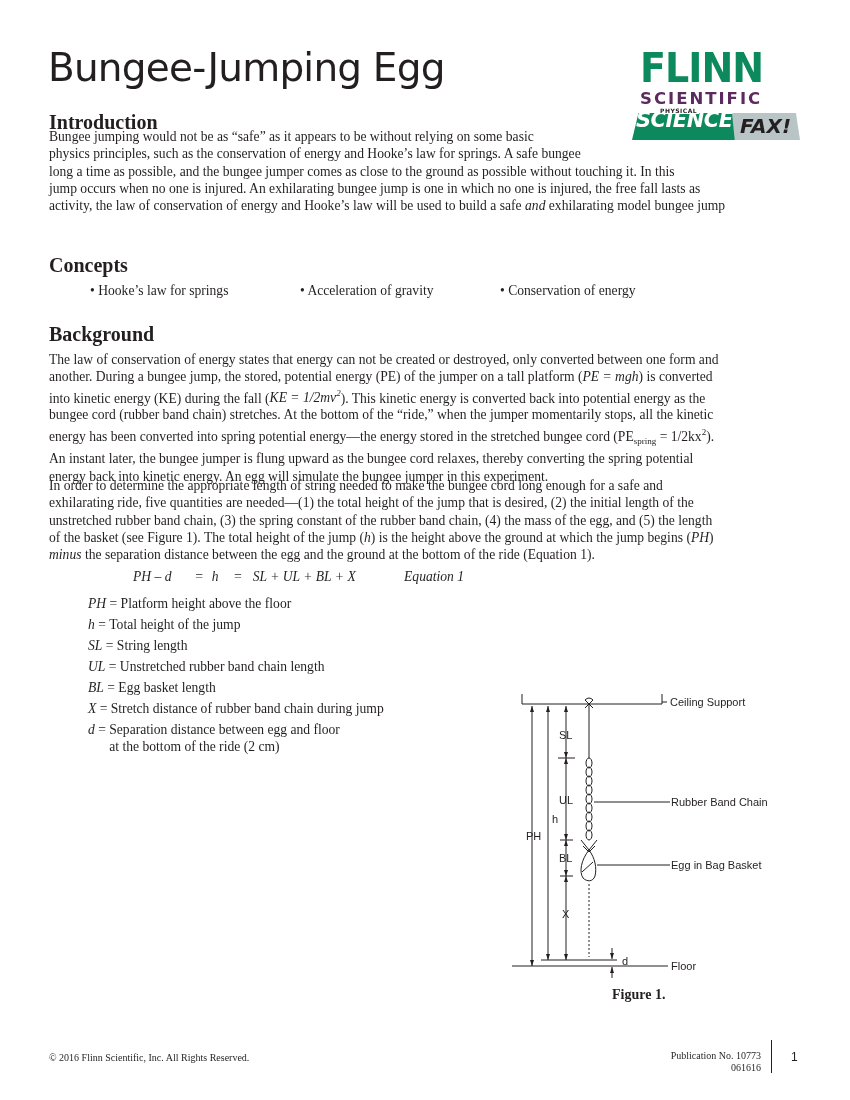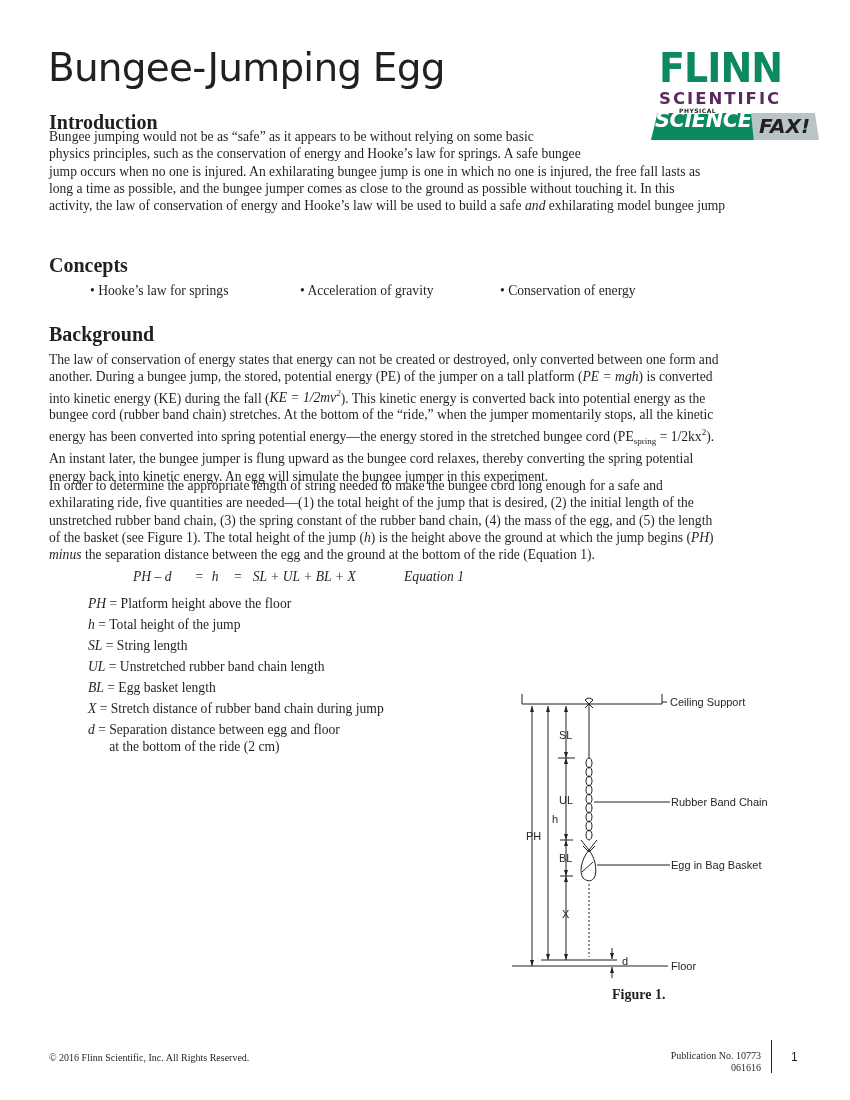--- a/index.html
+++ b/index.html
@@ -2,21 +2,21 @@
 <html><head>
   <meta charset="utf-8">
   <style>
     html, body { margin: 0; padding: 0; background: #ffffff; }
     body { width: 850px; height: 1100px; position: relative; overflow: hidden; color: #231f20; font-family: "Liberation Serif", "DejaVu Serif", serif; }
     .abs { position: absolute; }
     .title { left: 48px; top: 48px; font-family: "DejaVu Sans", "Liberation Sans", sans-serif; font-size: 39px; letter-spacing: -0.8px; color: #231f20; line-height: 1; }
     h2 { margin: 0; font-weight: bold; font-size: 20px; font-family: "Liberation Serif", serif; color: #231f20; }
     .p { font-size: 13.6px; line-height: 17.3px; color: #231f20; }
     .p p { margin: 0; }
-    .logo { left: 632px; top: 50px; width: 170px; height: 95px; margin-left: 19px; }
+    .logo { left: 632px; top: 50px; width: 170px; height: 95px; }
     .flinn { position: absolute; left: 8px; top: -2px; font-family: "DejaVu Sans", sans-serif; font-weight: bold; font-size: 40px; color: #0c8a5d; letter-spacing: -1px; transform: scaleX(0.95); transform-origin: left; line-height: 1; }
     .scientific { position: absolute; left: 8px; top: 41px; font-family: "DejaVu Sans", sans-serif; font-weight: bold; font-size: 16.5px; color: #5b2a5e; letter-spacing: 2px; line-height: 1; }
     .banner-green { position: absolute; left: 0; top: 63px; width: 108px; height: 27px; background: #0c8a5d; clip-path: polygon(6% 0, 100% 0, 96% 100%, 0 100%); }
     .banner-gray { position: absolute; left: 100px; top: 63px; width: 68px; height: 27px; background: #b8c4c6; clip-path: polygon(0 0, 94% 0, 100% 100%, 4% 100%); }
     .science { position: absolute; left: 4px; top: 60px; font-family: "DejaVu Sans", sans-serif; font-weight: bold; font-style: italic; font-size: 21px; color: #ffffff; letter-spacing: -0.5px; line-height: 1; }
     .fax { position: absolute; left: 108px; top: 66px; font-family: "DejaVu Sans", sans-serif; font-weight: bold; font-style: italic; font-size: 20px; color: #231f20; line-height: 1; }
     .physical { position: absolute; left: 26px; top: 58px; font-family: "DejaVu Sans", sans-serif; font-weight: bold; font-size: 6px; color: #231f20; background: #fff; padding: 0 2px; letter-spacing: 0.5px; line-height: 1; }
     .concepts { left: 90px; top: 283px; display: flex; font-size: 13.6px; }
     .concepts span.item { display: inline-block; }
     .eq { left: 133px; top: 569px; font-size: 13.6px; font-style: italic; }
@@ -41,22 +41,22 @@
   <div class="banner-gray"></div>
   <div class="science">SCIENCE</div>
   <div class="physical">PHYSICAL</div>
   <div class="fax">FAX!</div>
 </div>
 
 <h2 class="abs" style="left:49px; top:111px;">Introduction</h2>
 <div class="abs p" style="left:49px; top:128px; width:770px;">
   <p>Bungee jumping would not be as “safe” as it appears to be without relying on some basic</p>
   <p>physics principles, such as the conservation of energy and Hooke’s law for springs. A safe bungee</p>
+  <p>long a time as possible, and the bungee jumper comes as close to the ground as possible without touching it. In this</p>
   <p>jump occurs when no one is injured. An exhilarating bungee jump is one in which no one is injured, the free fall lasts as</p>
-  <p>long a time as possible, and the bungee jumper comes as close to the ground as possible without touching it. In this</p>
   <p><span>activity, the law of conservation of energy and Hooke’s law will be used to build a safe </span><em>and</em><span> exhilarating model bungee jump</span></p>
 </div>
 
 <h2 class="abs" style="left:49px; top:254px;">Concepts</h2>
 <div class="abs concepts">
   <span class="item" style="width:210px;"><span>• </span><span>Hooke’s law for springs</span></span>
   <span class="item" style="width:200px;"><span>• </span><span>Acceleration of gravity</span></span>
   <span class="item"><span>• </span><span>Conservation of energy</span></span>
 </div>
 

